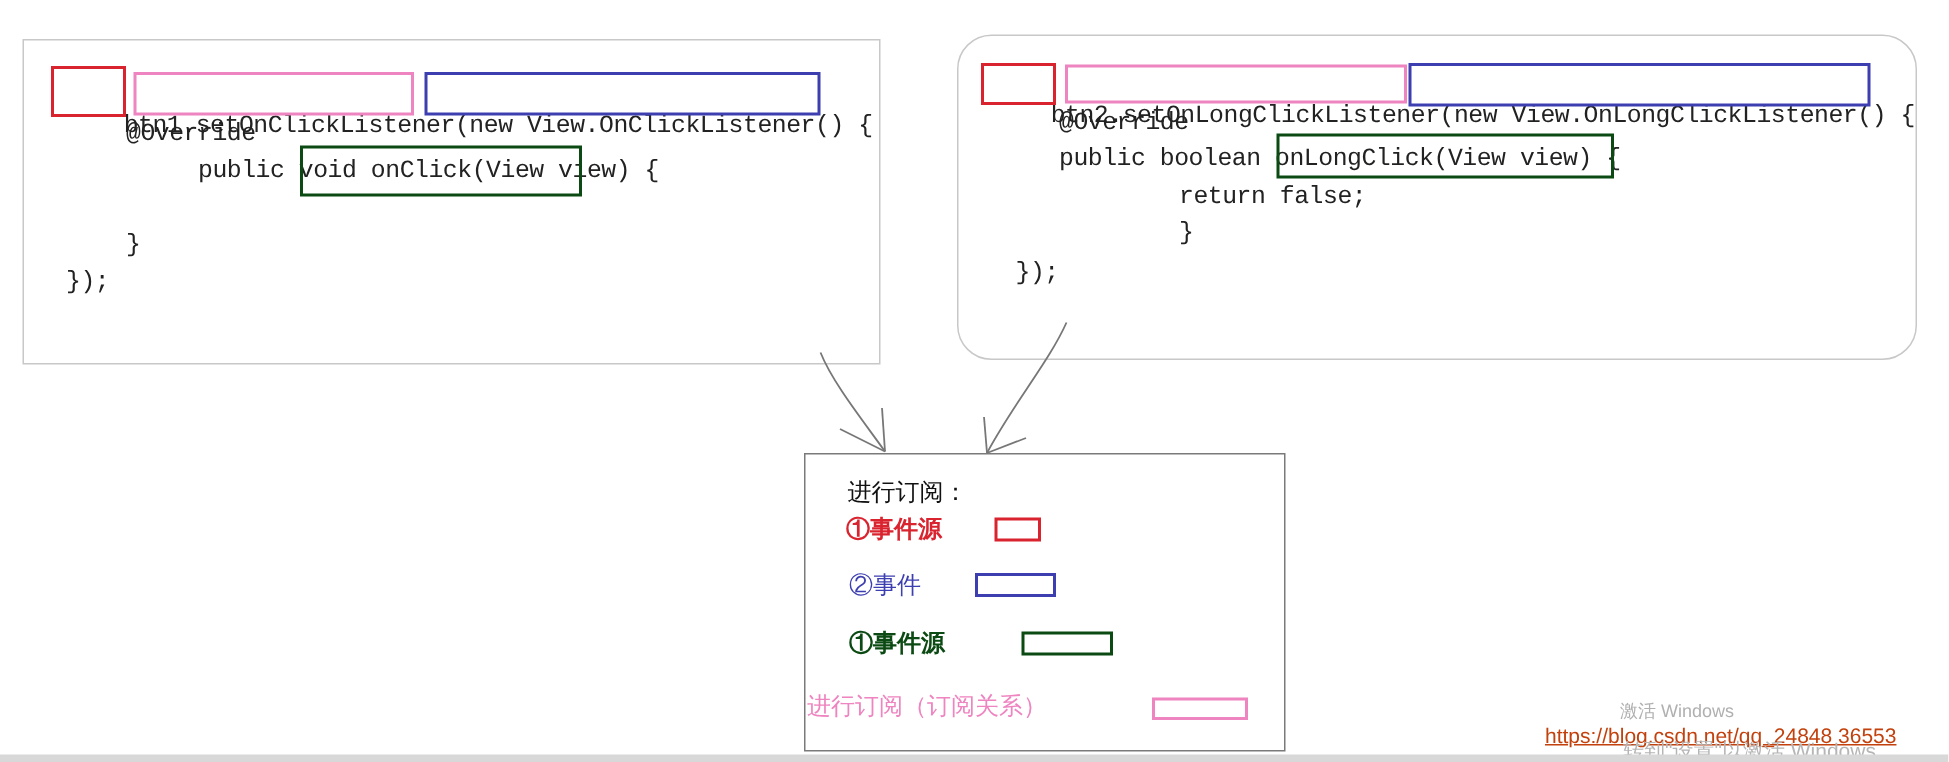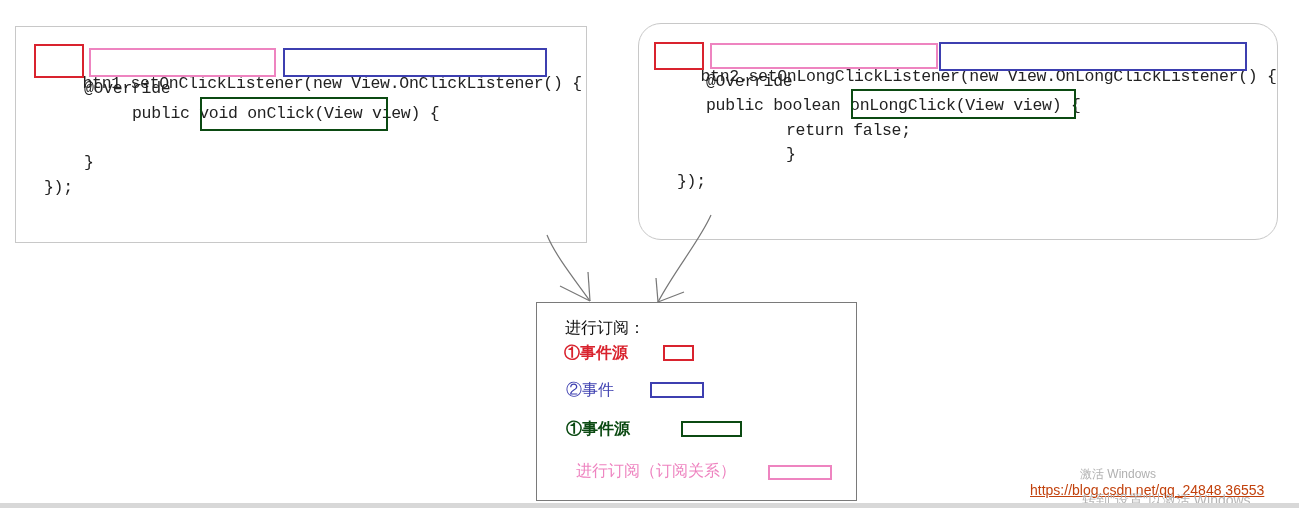--- a/index.html
+++ b/index.html
@@ -70,20 +70,20 @@
 
 <div class="legend-text" style="left:564px;top:343px;color:#d9232e;font-weight:bold;">①事件源</div>
 <div class="legend-swatch" style="left:663px;top:345px;width:31px;height:16px;border-color:#d9232e;"></div>
 
 <div class="legend-text" style="left:566px;top:380px;color:#3d3fb0;font-weight:normal;">②事件</div>
 <div class="legend-swatch" style="left:650px;top:382px;width:54px;height:16px;border-color:#3d3fb0;"></div>
 
 <div class="legend-text" style="left:566px;top:419px;color:#0b4a12;font-weight:bold;">①事件源</div>
 <div class="legend-swatch" style="left:681px;top:421px;width:61px;height:16px;border-color:#0b4a12;"></div>
 
-<div class="legend-text" style="left:576px;top:461px;color:#ee84c0;">进行订阅（订阅关系）</div>
+<div class="legend-text" style="left:538px;top:461px;color:#ee84c0;">进行订阅（订阅关系）</div>
 <div class="legend-swatch" style="left:768px;top:465px;width:64px;height:15px;border-color:#ee84c0;"></div>
 
 <div class="watermark" style="left:1080px;top:466px;font-size:12px;color:#b0b0b0;">激活 Windows</div>
 <div class="watermark" style="left:1030px;top:482px;font-size:14px;color:#c2410c;text-decoration:underline;">https://blog.csdn.net/qq_24848 36553</div>
 <div class="watermark" style="left:1082px;top:492px;font-size:14px;color:#b5b5b5;">转到"设置"以激活 Windows。</div>
 
 <div class="bottom-bar"></div>
 
 </body></html>

